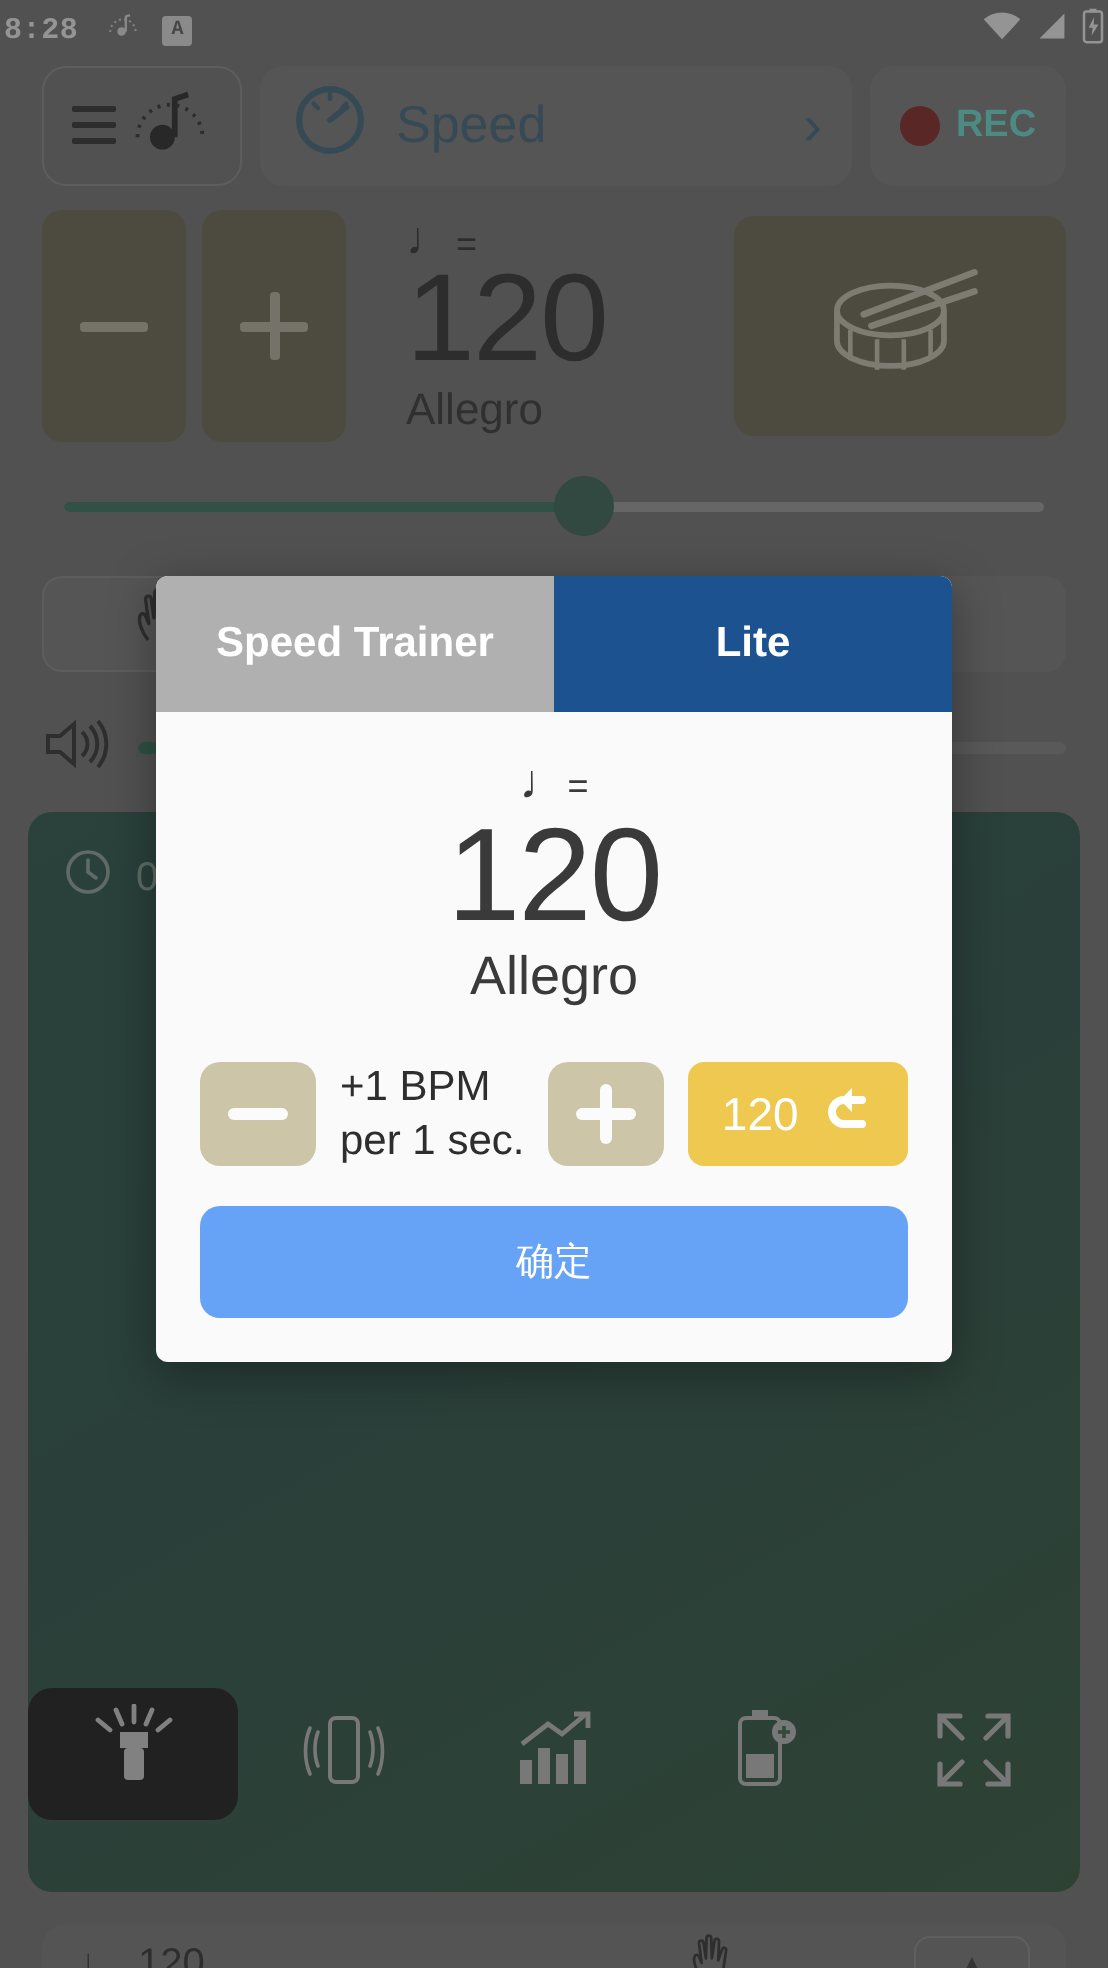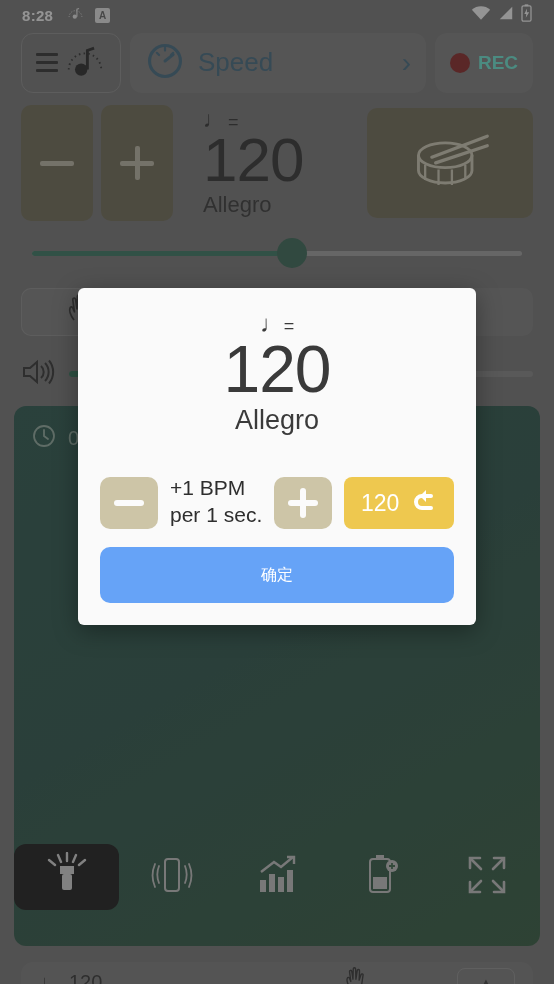--- a/index.html
+++ b/index.html
@@ -9,22 +9,23 @@
     overflow: hidden;
     background: #6b6b6b;
   }
   #root { position: relative; width: 554px; height: 984px; overflow: hidden; }
 
   
   .app-bg { position: absolute; inset: 0; }
 
   .statusbar {
     position: absolute; left: 0; top: 0; width: 554px; height: 30px;
-    display: flex; align-items: center; padding: 0 22px;
+    display: flex; align-items: center; padding: 0 2px;
     color: #ffffff;
+    font-family: Liberation Mono, monospace;
   }
   .sb-time { font-size: 15px; font-weight: bold; letter-spacing: .3px; }
   .sb-icons-left { display: flex; align-items: center; gap: 11px; margin-left: 14px; }
   .sb-right { margin-left: auto; display: flex; align-items: center; gap: 7px; }
 
   .badge-a {
     width: 15px; height: 15px; border-radius: 2px; background: #e9e9e9;
     color: #555; font-size: 10px; font-weight: bold;
     display: flex; align-items: center; justify-content: center;
   }
@@ -123,36 +124,36 @@
          font-size: 21px; font-weight: bold; color: #ffffff; }
   .tab.inactive { background: #b0b0b0; }
   .tab.active { background: #1c528f; }
 
   .dlg-body { padding: 24px 22px 22px; }
   .dlg-note-eq { text-align: center; font-size: 18px; color: #3a3a3a; line-height: 1; }
   .dlg-note-eq .nt { font-size: 24px; }
   .dlg-bpm { text-align: center; font-size: 66px; font-weight: 300; color: #3a3a3a; line-height: 1.02; letter-spacing: -1px; }
   .dlg-tempo-name { text-align: center; font-size: 27px; color: #3a3a3a; margin-top: 2px; }
 
-  .ctrl-row { display: flex; align-items: flex-end; gap: 12px; margin-top: 39px; }
+  .ctrl-row { display: flex; align-items: flex-start; gap: 12px; margin-top: 27px; }
   .sq-btn { width: 58px; height: 52px; border-radius: 10px; background: #cdc5a7;
             display: flex; align-items: center; justify-content: center; flex: none; }
   .sq-btn .sign { position: relative; width: 30px; height: 30px; }
   .sq-btn .sign .h { position: absolute; left: 0; top: 12px; width: 30px; height: 6px; background: #fbfbfb; border-radius: 3px; }
   .sq-btn .sign .v { position: absolute; left: 12px; top: 0; width: 6px; height: 30px; background: #fbfbfb; border-radius: 3px; }
   .rate-text { font-size: 21px; color: #2e2e2e; line-height: 1.28; white-space: nowrap; }
   .reset-btn {
     flex: 1; height: 52px; border-radius: 8px; background: #eec84f;
     display: flex; align-items: center; justify-content: center; gap: 10px;
     color: #ffffff; font-size: 23px;
   }
   .confirm-btn {
     margin-top: 18px; height: 56px; border-radius: 10px; background: #66a3f7;
     display: flex; align-items: center; justify-content: center;
-    color: #ffffff; font-size: 16px;
+    color: #ffffff; font-size: 19px;
   }
 </style>
 </head>
 <body>
 
 <div id="root">
 
   <div class="app-bg">
 
     <div class="statusbar">
@@ -358,20 +359,28 @@
       <span class="bs-pill">
         <span style="font-size:11px;color:#2a2a2a;">▲</span>
       </span>
     </div>
 
   </div>
 
   <div class="scrim"></div>
 
   <div class="dialog">
+    <div class="tabs">
+      <div class="tab inactive">
+        <span>Speed Trainer</span>
+      </div>
+      <div class="tab active">
+        <span>Lite</span>
+      </div>
+    </div>
 
     <div class="dlg-body">
       <div class="dlg-note-eq">
         <span class="nt">♩</span><span>=</span>
       </div>
       <div class="dlg-bpm">120</div>
       <div class="dlg-tempo-name">Allegro</div>
 
       <div class="ctrl-row">
         <div class="sq-btn">

